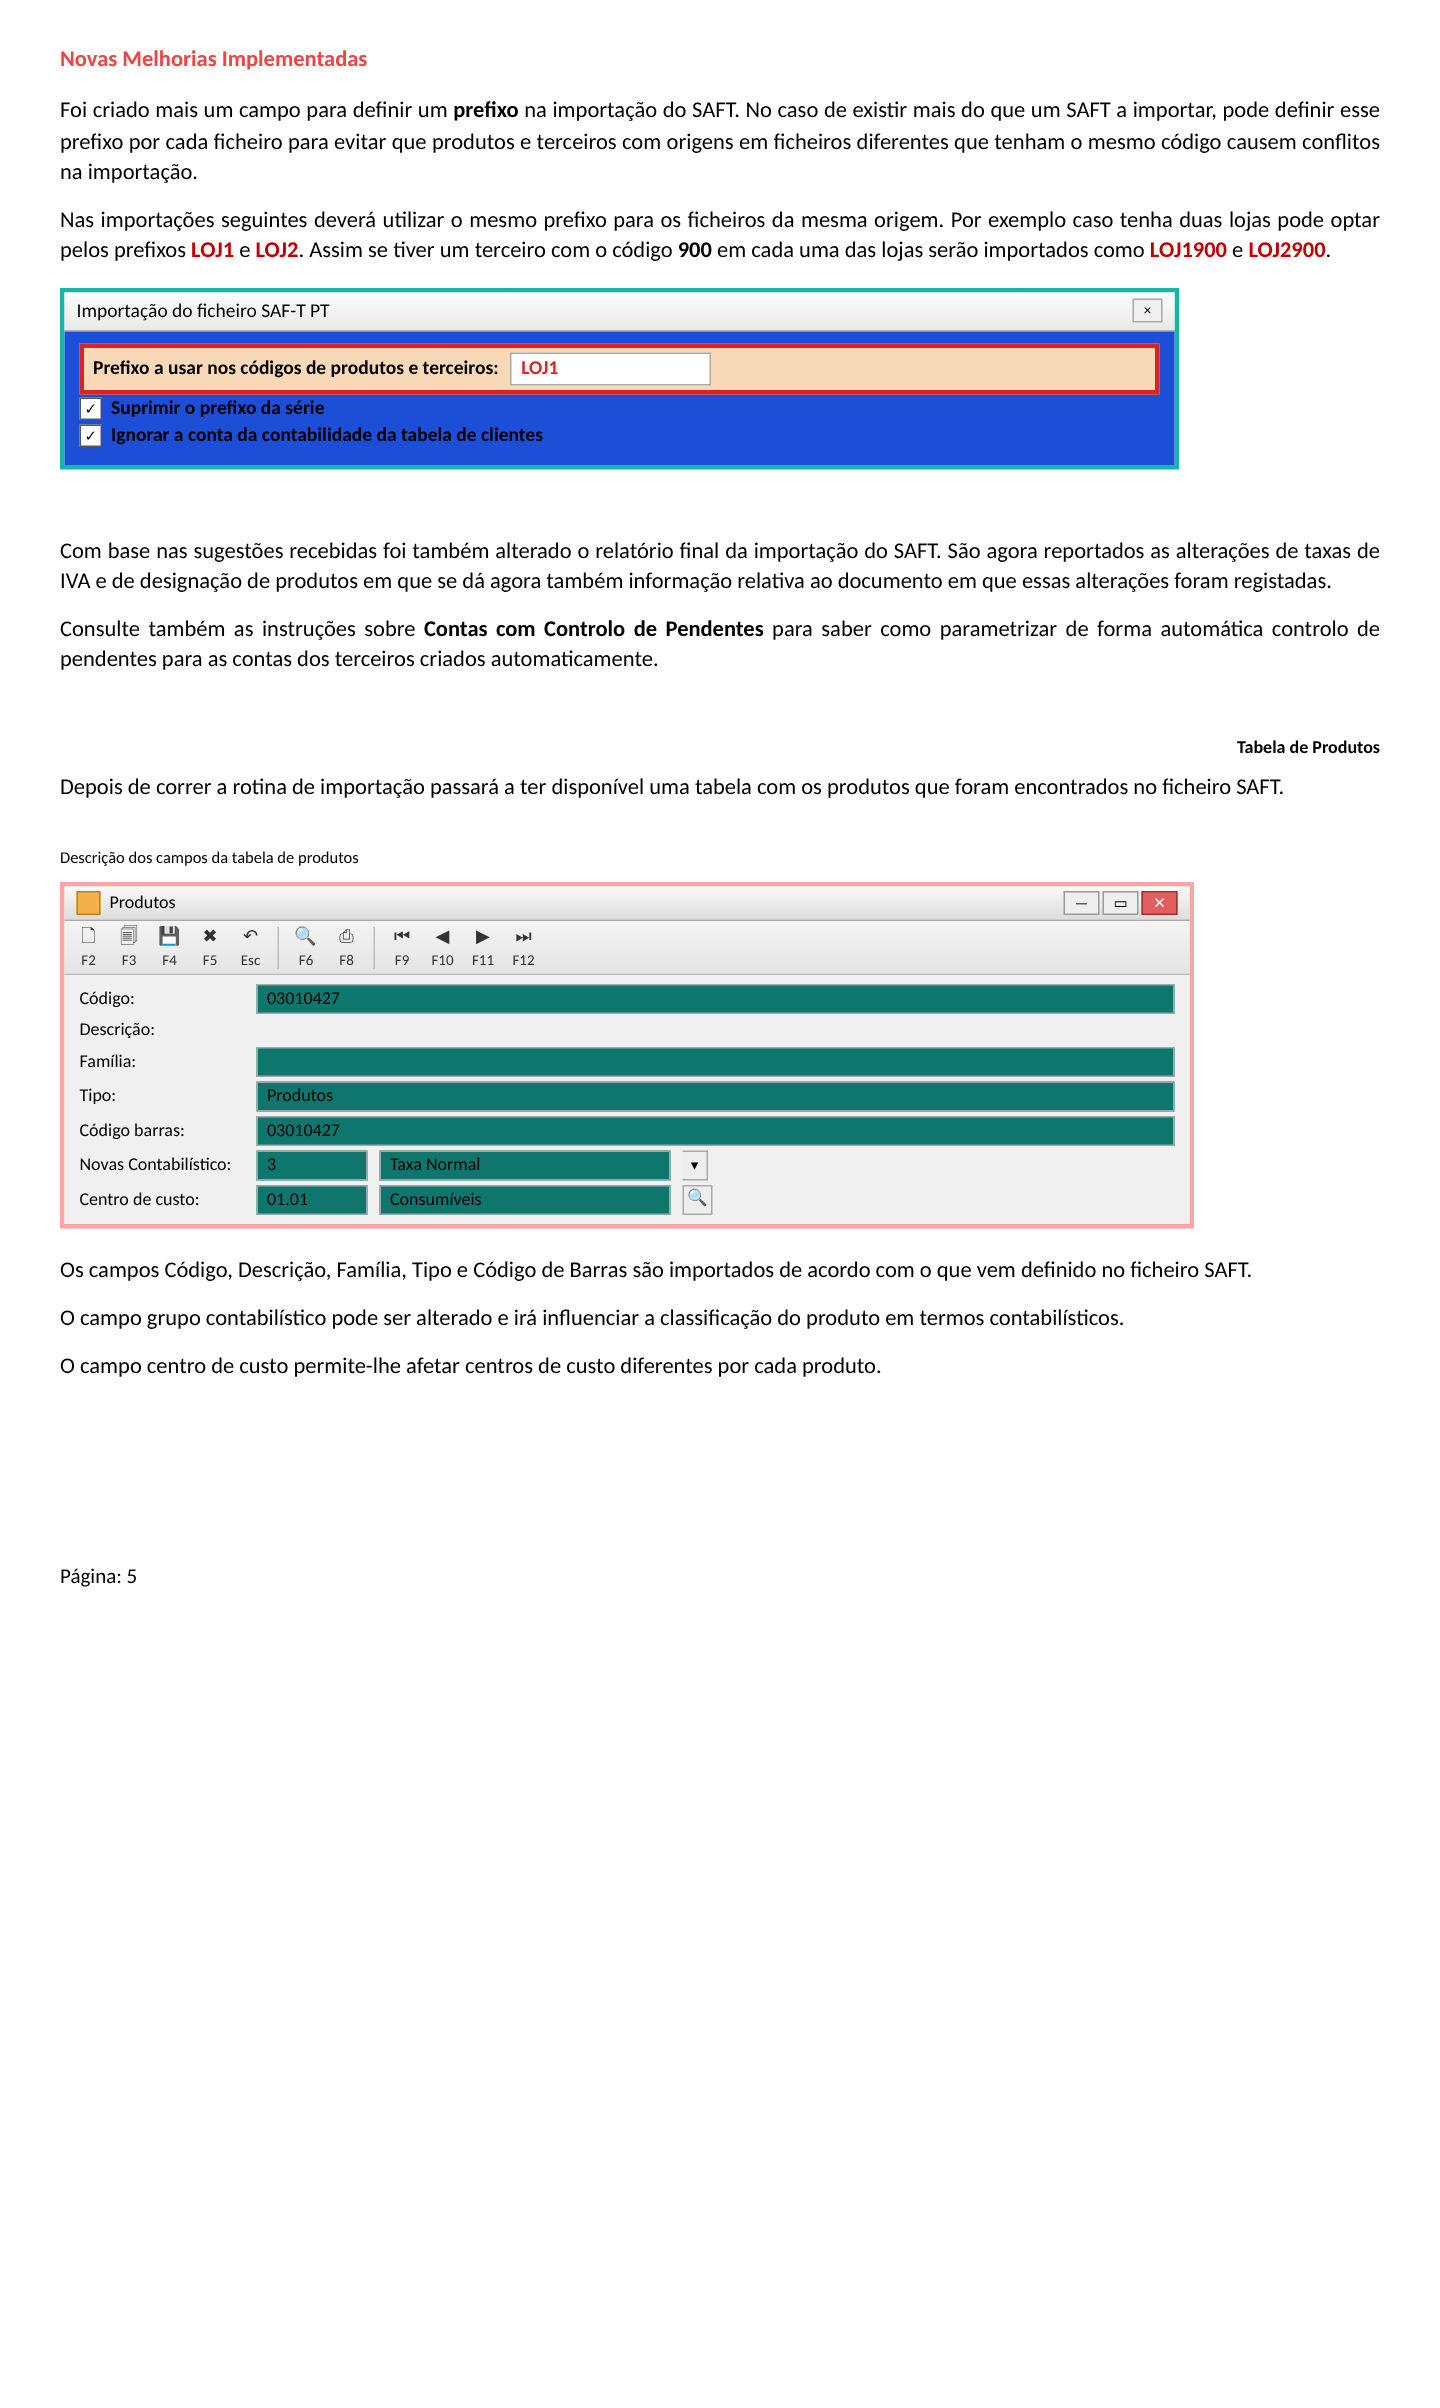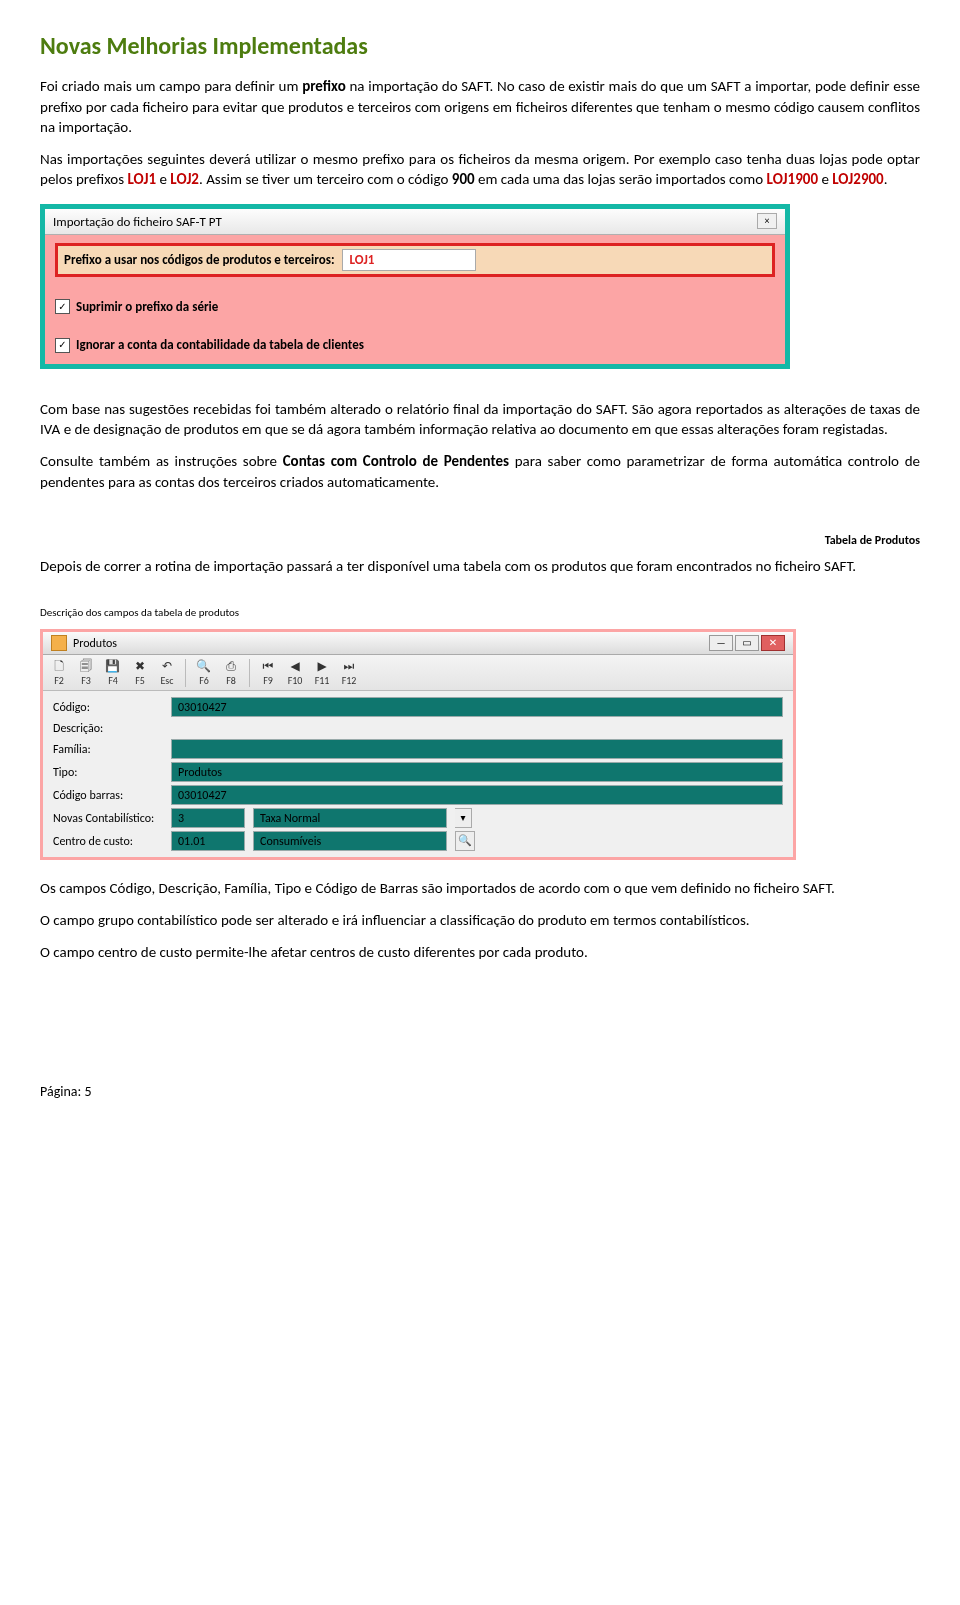--- a/index.html
+++ b/index.html
@@ -7,22 +7,22 @@
     padding: 30px 40px;
     font-family: Calibri, Arial, sans-serif;
     font-size: 15px;
     color: #000;
     background: #fff;
     width: 960px;
     box-sizing: border-box;
     line-height: 1.35;
   }
   h1.page-title {
-    color: #4d7c0f;
-    font-size: 24px;
+    color: #ef4444;
+    font-size: 15px;
     font-weight: bold;
     margin: 0 0 14px 0;
   }
   h2.section-title {
     text-align: right;
     font-size: 12px;
     font-weight: bold;
     margin: 40px 0 8px 0;
   }
   h3.sub-title {
@@ -30,47 +30,47 @@
     font-weight: normal;
     margin: 30px 0 8px 0;
   }
   p { margin: 0 0 12px 0; text-align: justify; }
   .b { font-weight: bold; }
   .red { color: #c00000; font-weight: bold; }
   .blk { font-weight: bold; }
 
   
   .dialog1 {
-    margin: 14px 0 30px 0;
-    border: 5px solid #14b8a6;
+    margin: 14px 0 45px 0;
+    border: 3px solid #14b8a6;
     width: 740px;
   }
   .dialog1 .titlebar {
     background: linear-gradient(#fdfdfd,#e8e8e8);
     border-bottom: 1px solid #b0b0b0;
     padding: 4px 8px;
     font-size: 13px;
     display: flex;
     justify-content: space-between;
     align-items: center;
   }
   .dialog1 .titlebar .close {
     border: 1px solid #aaa;
     width: 18px; height: 14px;
     font-size: 10px;
     text-align: center;
     line-height: 14px;
     background: #f0f0f0;
   }
   .dialog1 .body {
-    background: #fca5a5;
+    background: #1d4ed8;
     padding: 8px 10px 10px 10px;
     display: flex;
     flex-direction: column;
-    gap: 21px;
+    gap: 1px;
     font-size: 13px;
   }
   .prefix-row {
     border: 3px solid #d22;
     padding: 3px 6px;
     display: flex;
     align-items: center;
     gap: 8px;
     background: #f7d9b7;
   }

